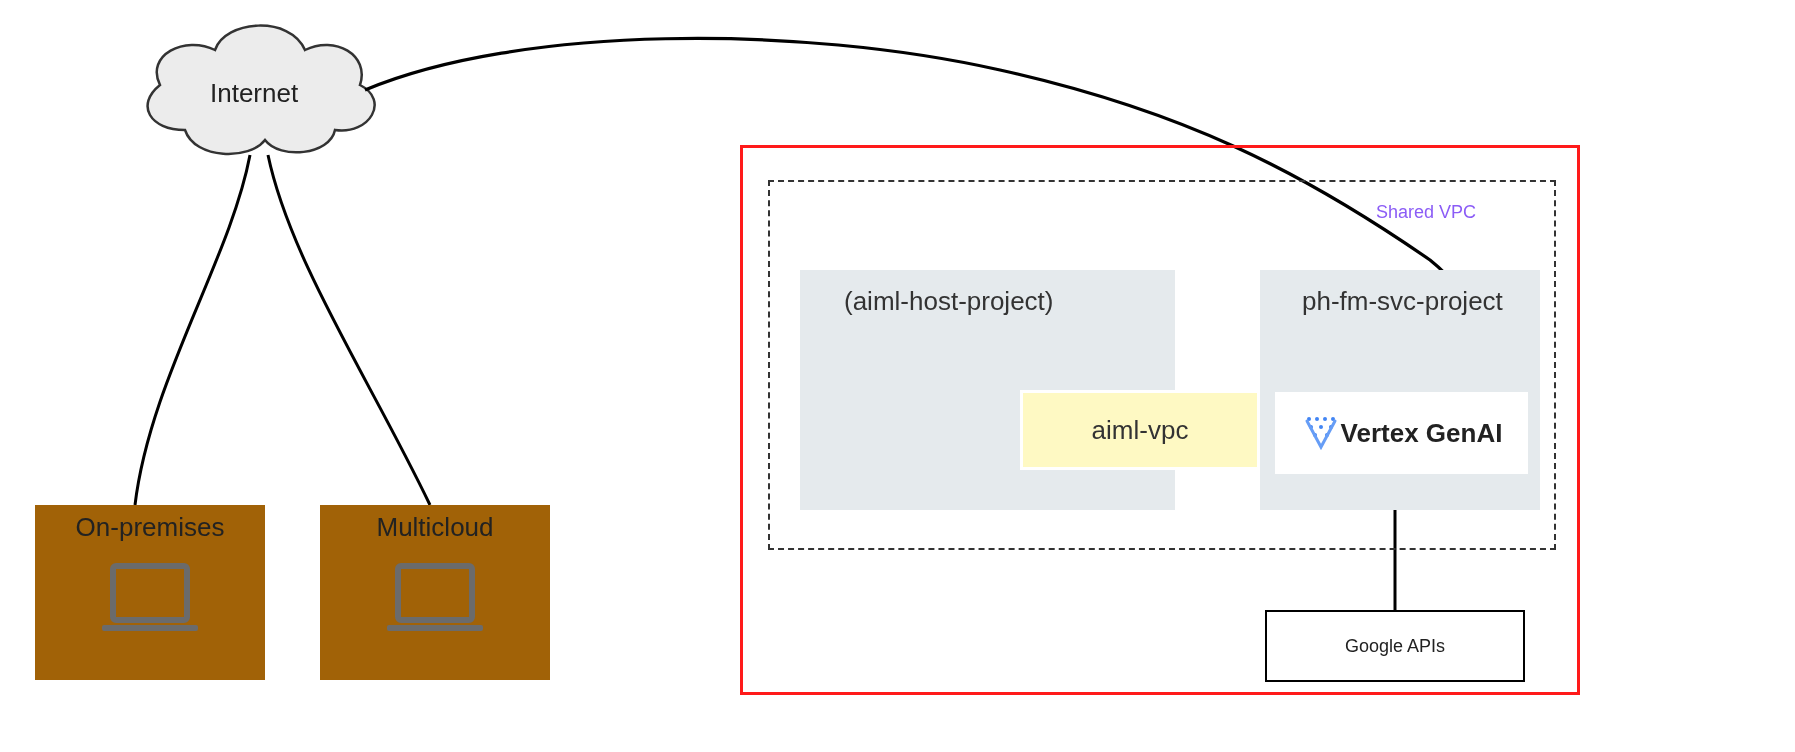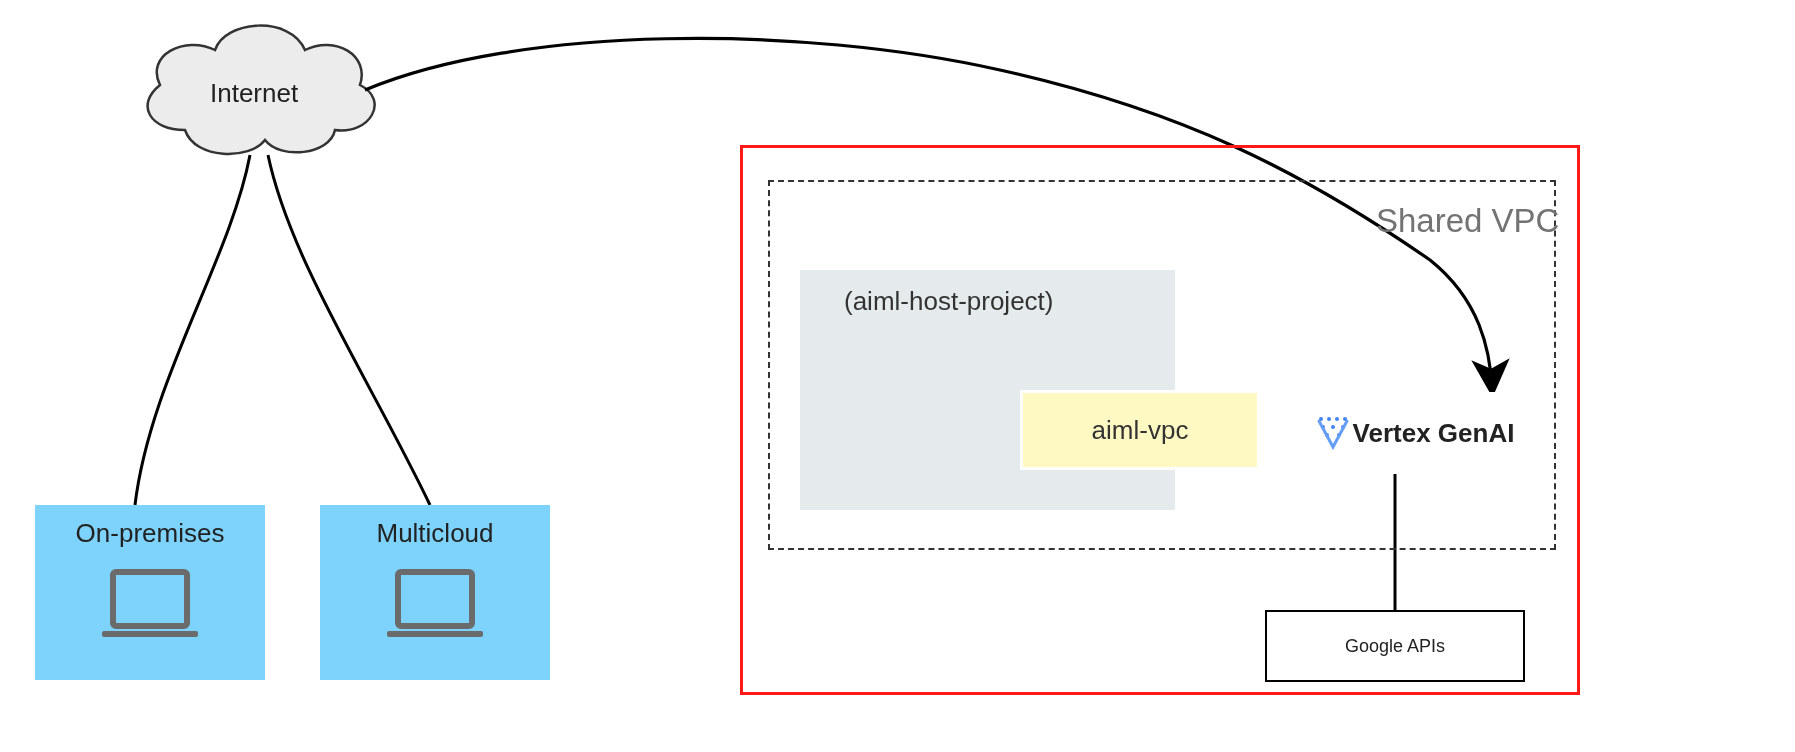--- a/index.html
+++ b/index.html
@@ -21,27 +21,27 @@
     top: 0; left: 0;
     width: 1795px;
     height: 752px;
     pointer-events: none;
   }
   .box {
     position: absolute;
     box-sizing: border-box;
   }
   .onprem-box, .multicloud-box {
-    background: #7dd3fc;
+    background: #a16207;
     width: 230px;
     height: 175px;
     display: flex;
     flex-direction: column;
     align-items: center;
-    padding-top: 13px;
+    padding-top: 7px;
   }
   .src-label {
     font-size: 26px;
     color: #222;
     margin-bottom: 10px;
   }
   .laptop {
     width: 68px;
     height: 48px;
     border: 6px solid #6b6b6b;
@@ -84,21 +84,20 @@
     align-items: center;
     justify-content: center;
     font-size: 26px;
     color: #333;
   }
   .vertex-box {
     background: #ffffff;
     display: flex;
     align-items: center;
     justify-content: center;
-    margin-left: 12px;
   }
   .vertex-text {
     font-size: 26px;
     font-weight: 700;
     color: #222;
   }
   .gapi-box {
     background: #ffffff;
     border: 2.5px solid #000;
     display: flex;
@@ -107,22 +106,22 @@
     font-size: 18px;
     color: #222;
   }
   .cloud-label {
     position: absolute;
     font-size: 26px;
     color: #222;
   }
   .sharedvpc-label {
     position: absolute;
-    font-size: 33px;
-    color: #737373;
+    font-size: 18px;
+    color: #8b5cf6;
   }
   .vertex-icon svg { display:block; }
 </style>
 </head>
 <body>
 
 <div class="canvas">
 
   <svg class="overlay" viewBox="0 0 1795 752">
 
@@ -171,20 +170,23 @@
   <div class="sharedvpc-label" style="left:1376px; top:202px;">Shared VPC</div>
 
   <div class="box panel" style="left:800px; top:270px; width:375px; height:240px;">
     <div class="panel-label" style="left:24px;">(aiml-host-project)</div>
   </div>
 
   <div class="box vpc-box" style="left:1020px; top:390px; width:240px; height:80px;">
     <span>aiml-vpc</span>
   </div>
 
+  <div class="box panel" style="left:1260px; top:270px; width:280px; height:240px;">
+    <div class="panel-label" style="left:22px;">ph-fm-svc-project</div>
+  </div>
 
   <div class="box vertex-box" style="left:1275px; top:392px; width:253px; height:82px;">
     <span class="vertex-icon">
       <svg width="40" height="40" viewBox="0 0 40 40">
         <g fill="#4285F4">
           <circle cx="8" cy="6" r="2"></circle>
             <circle cx="16" cy="6" r="2"></circle>
           <circle cx="24" cy="6" r="2"></circle>
             <circle cx="32" cy="6" r="2"></circle>
           <circle cx="10" cy="14" r="2"></circle>

